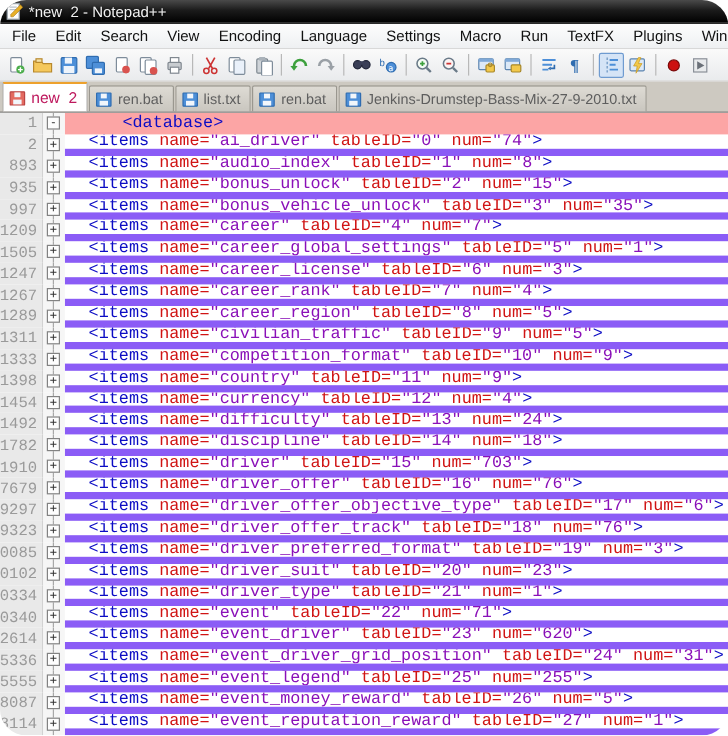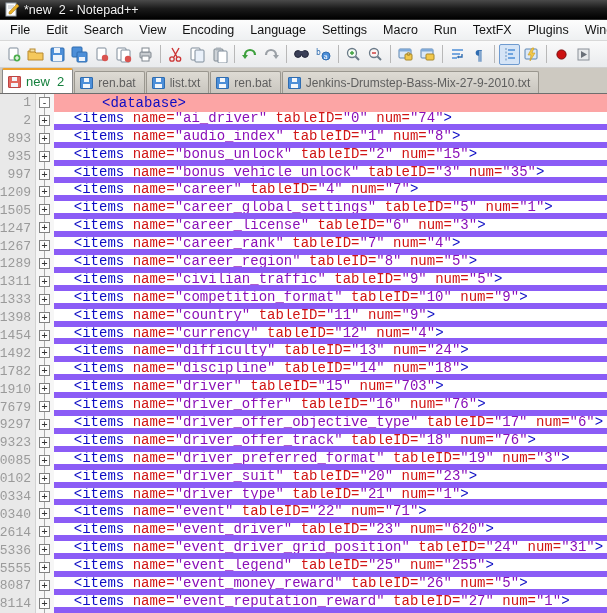--- a/index.html
+++ b/index.html
@@ -1,39 +1,39 @@
 <!DOCTYPE html>
 <html><head>
 <meta charset="utf-8">
 <style>
   * { margin:0; padding:0; box-sizing:border-box; }
   html,body { width:607px; height:613px; overflow:hidden; }
   body { font-family:"Liberation Sans", sans-serif; background:#fff; }
-  #window { width:607px; height:613px; overflow:hidden; display:flex; flex-direction:column; background:#fff; }
+  #window { width:607px; height:613px; overflow:hidden; display:flex; flex-direction:column; background:#fff;border-radius:22px; }
 
   
   .titlebar { height:20px; flex:0 0 20px; background:linear-gradient(#4a4a4a, #1b1b1b 45%, #000); display:flex; align-items:center; padding-left:4px; gap:5px; border-bottom:1px solid #2a2a2a; }
   .titlebar .app-icon { width:15px; height:15px; display:inline-block; }
   .titlebar .title-text { color:#f2f2f2; font-size:12.5px; text-shadow:0 1px 2px #000; white-space:pre; }
 
   
   .menubar { height:21px; flex:0 0 21px; background:linear-gradient(#fdfdfd,#eef0f2); border-bottom:1px solid #d8d8d8; display:flex; align-items:center; padding-left:2px;text-align:right; }
   .menu-item { font-size:12.5px; color:#111; padding:2px 8px; cursor:default; }
 
   
   .toolbar { height:27px; flex:0 0 27px; background:linear-gradient(#fafafa,#e9ebed); display:flex; align-items:center; padding-left:3px; gap:1px; border-bottom:1px solid #d0d0d0; overflow:hidden; }
   .tb-btn { width:21px; height:21px; display:flex; align-items:center; justify-content:center; border:1px solid transparent; border-radius:2px; flex:0 0 auto; }
   .tb-btn.pressed { border-color:#6f9bd0; background:#d5e4f6; }
   .tb-sep { width:1px; height:18px; background:#b8b8b8; margin:0 3px; flex:0 0 auto; }
   .tb-btn svg { display:block; }
 
   
   .tabbar { height:26px; flex:0 0 26px; background:#cdc9c1; display:flex; align-items:flex-end; padding-left:2px; border-bottom:1px solid #6e6e6e; overflow:hidden; }
   .tab { height:22px; display:flex; align-items:center; gap:5px; padding:0 8px 0 5px; background:linear-gradient(#dedbd4,#c9c6bf); border:1px solid #9a978f; border-bottom:none; border-radius:2px 2px 0 0; margin-right:1px; font-size:12px; color:#5e5e5e; white-space:nowrap; flex:0 0 auto; }
-  .tab.active { height:25px; background:#fff; border-color:#8a8a8a; border-top:2px solid #eda12d; color:#15803d; font-size:13px;margin-top:48px; }
+  .tab.active { height:25px; background:#fff; border-color:#8a8a8a; border-top:2px solid #eda12d; color:#be185d; font-size:13px;margin-top:48px; }
   .floppy { width:13px; height:12px; border-radius:1px; position:relative; display:inline-block; flex:0 0 auto; }
   .floppy.blue { background:#4d8fd8; border:1px solid #2f6cb0; }
   .floppy.red  { background:#e36a60; border:1px solid #b44; }
   .floppy::before { content:""; position:absolute; top:0; left:3px; width:5px; height:4px; background:#f2f6fb; }
   .floppy::after  { content:""; position:absolute; bottom:0; left:2px; width:7px; height:4px; background:#f2f6fb; }
 
   
   .editor { flex:1 1 auto; display:flex; flex-direction:column; background:#fff; overflow:hidden; font-family:"Liberation Mono","DejaVu Sans Mono",monospace; }
   .row { height:17.9px; flex:0 0 17.9px; display:flex; align-items:stretch; }
   .lnum { width:36px; flex:0 0 36px; background:#e9e9e9; border-right:1px solid #d2d2d2; color:#9a9a9a; font-size:13px; text-align:right; padding-right:4px; overflow:hidden; display:flex; align-items:center; justify-content:flex-end; white-space:nowrap; }

